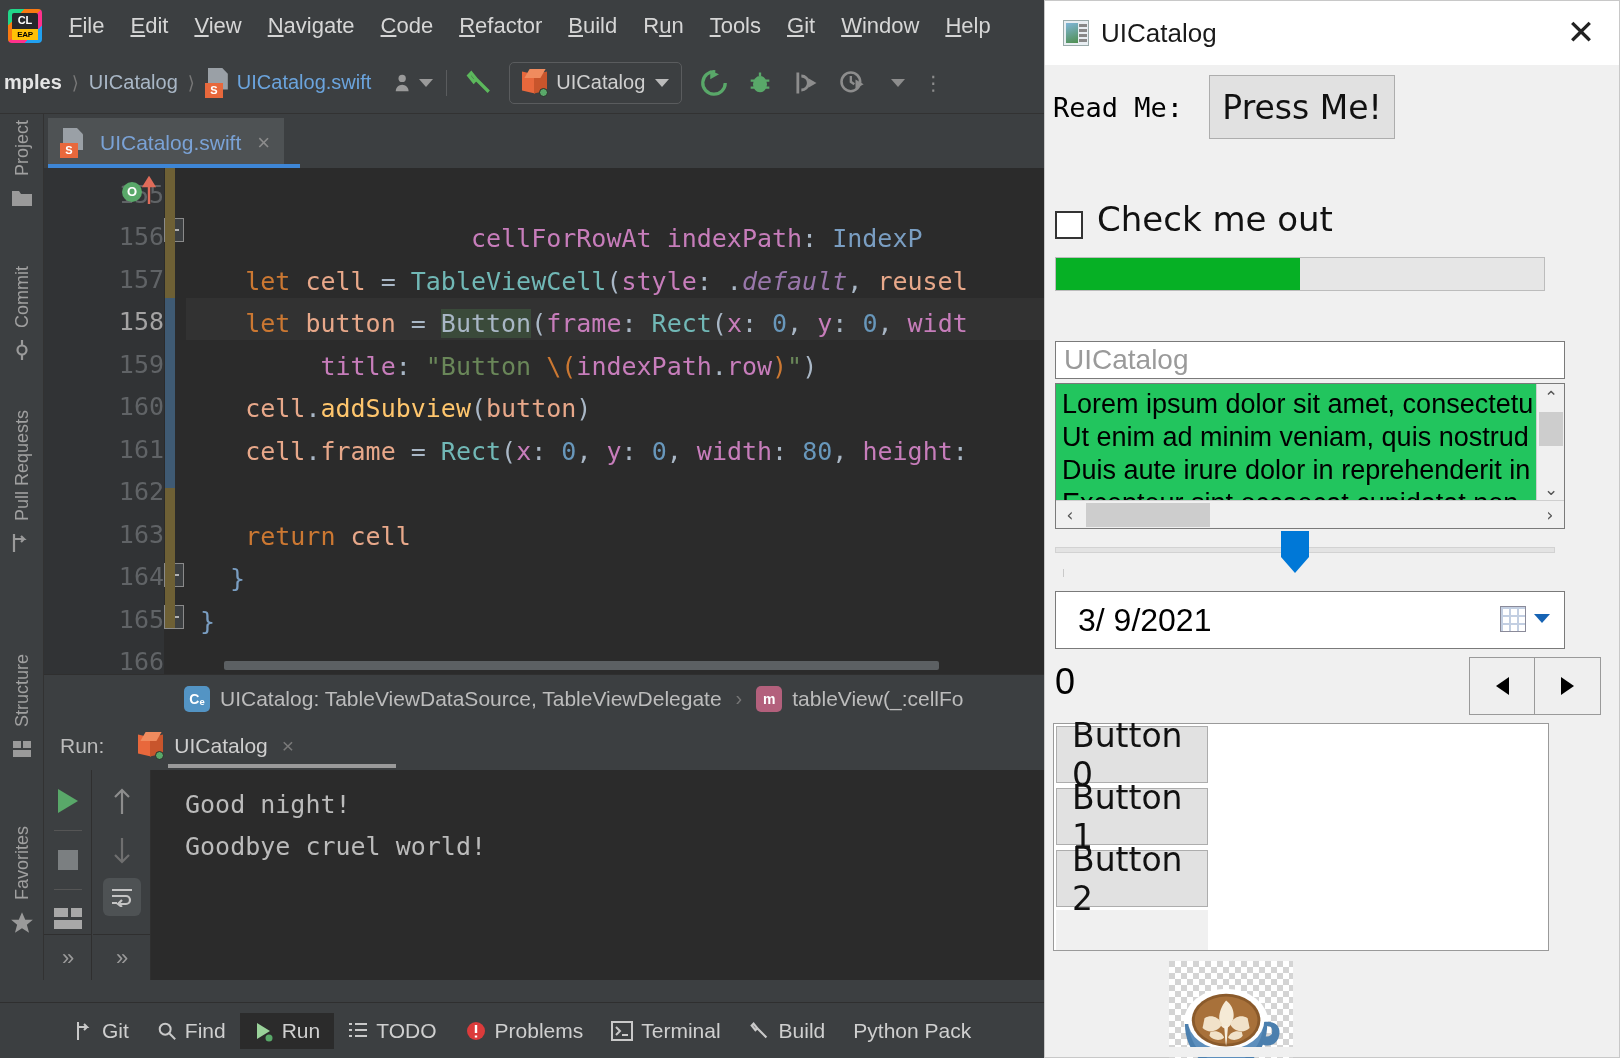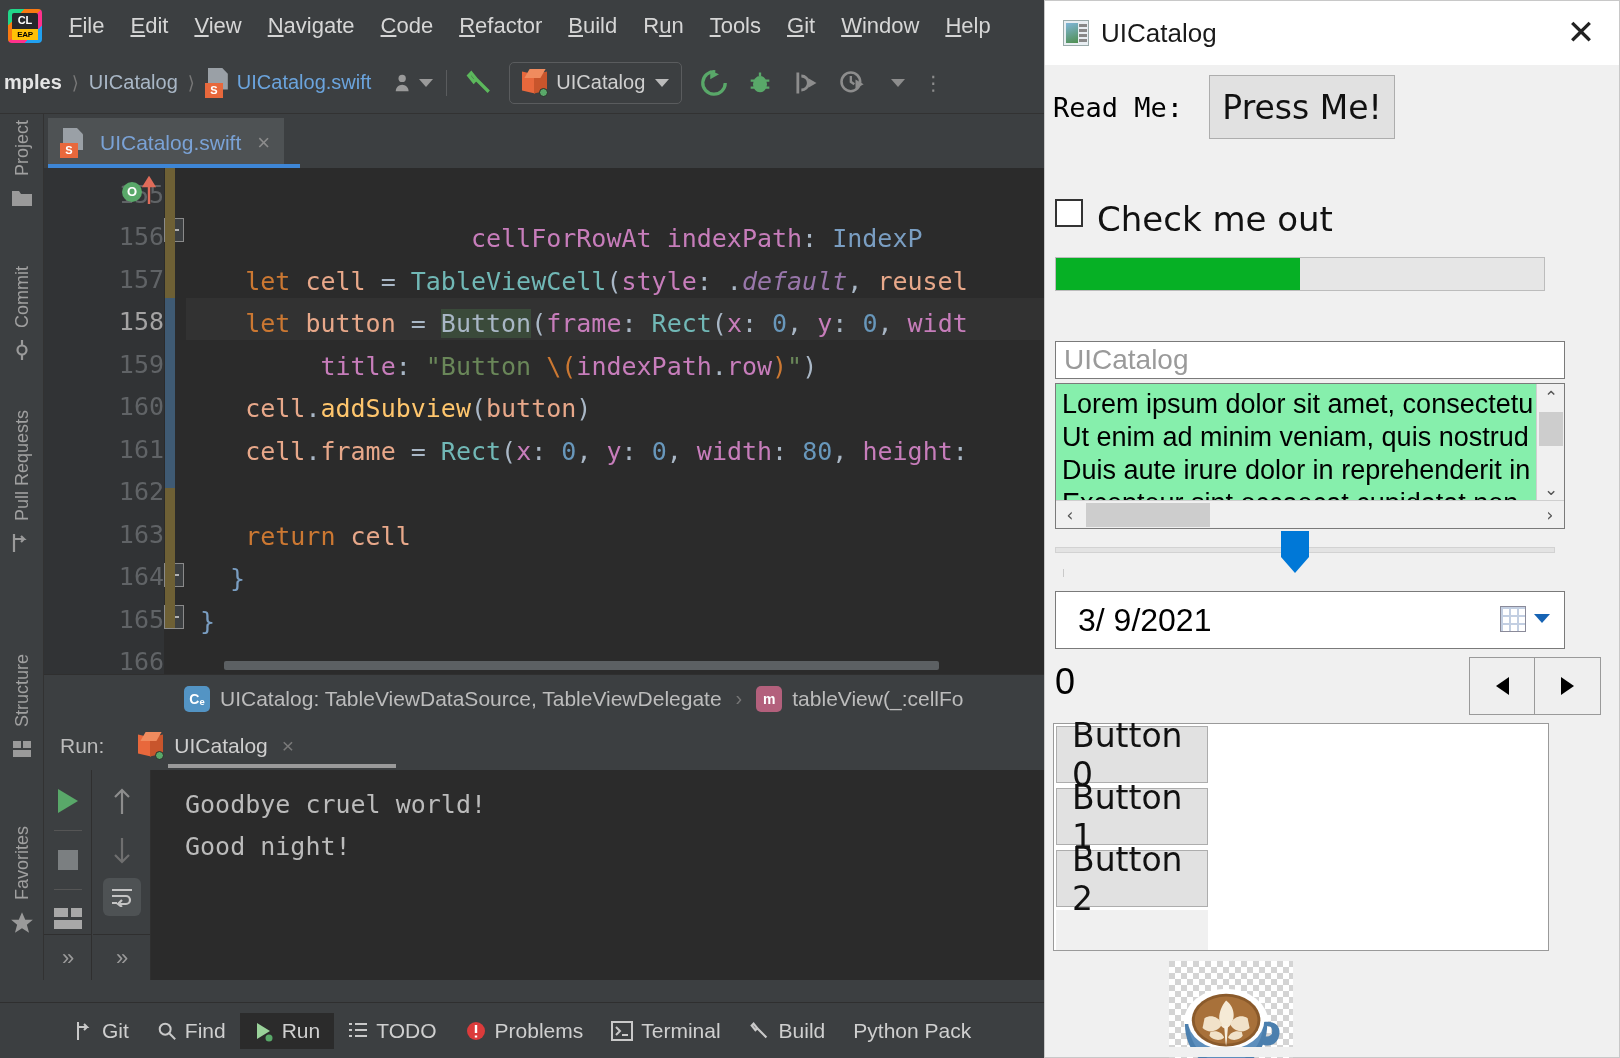--- a/index.html
+++ b/index.html
@@ -244,42 +244,42 @@
   .win-body { position:absolute; left:0; top:64px; right:0; bottom:0; background:#f0f0f0; }
 
   .row-readme { position:absolute; left:8px; top:10px; display:flex; align-items:center; }
   .readme-lbl { font-family:"DejaVu Sans Mono", monospace; font-size:27px; color:#000; }
   .press-btn {
     margin-left: 26px; width: 186px; height: 64px; background:#e1e1e1;
     border:1px solid #adadad; font-size:33px; color:#111;
     display:flex; align-items:center; justify-content:center;
     font-family:"DejaVu Sans", sans-serif;
   }
-  .row-check { position:absolute; left:10px; top:134px; display:flex; align-items:flex-start; }
+  .row-check { position:absolute; left:10px; top:134px; display:flex; align-items:flex-end; }
   .chkbox { width:28px; height:28px; border:2px solid #333; background:#fff; }
   .chk-lbl { font-size:34px; color:#111; margin-left:14px; font-family:"DejaVu Sans",sans-serif; }
 
   .progress {
     position:absolute; left:10px; top:192px; width:490px; height:34px;
     background:#e6e6e6; border:1px solid #bcbcbc;
   }
   .progress .bar { height:100%; background:#06b025; }
 
   .tf {
     position:absolute; left:10px; width:510px; height:38px; background:#fff;
     border:1px solid #7a7a7a; font-size:28px; color:#000;
     padding-left:8px; line-height:36px; overflow:hidden; white-space:nowrap;
     font-family:"Liberation Sans", sans-serif;
   }
   .tf.t1 { top:236px; }
   .tf.t2 { top:276px; color:#9a9a9a; }
 
   .listbox {
     position:absolute; left:10px; top:318px; width:510px; height:146px;
-    background:#86efac; border:1px solid #7a7a7a; overflow:hidden;
+    background:#22c55e; border:1px solid #7a7a7a; overflow:hidden;
   }
   .listbox .ln2 {
     font-size:27px; color:#000; line-height:33px; white-space:nowrap; padding-left:6px;
     font-family:"Liberation Sans", sans-serif;
   }
   .lb-vsb {
     position:absolute; right:0; top:0; width:28px; height:118px; background:#f0f0f0;
     border-left:1px solid #cfcfcf;
   }
   .lb-vsb .up,.lb-vsb .dn { position:absolute; left:0; width:28px; height:26px; text-align:center; font-size:17px; color:#555; line-height:26px;}
@@ -598,22 +598,22 @@
         </div>
         <div class="soft-wrap">
           <svg width="24" height="20" viewBox="0 0 24 20">
             <path d="M2 3h20M2 9h14a4 4 0 0 1 0 8h-6M2 16h5" stroke="#c4c4c4" stroke-width="2.2" fill="none"></path>
             <path d="M12 13 L8 17 L12 20" stroke="#c4c4c4" stroke-width="2.2" fill="none"></path>
           </svg>
         </div>
       </div>
 
       <div class="console">
+        <div>Good night!</div>
         <div>Goodbye cruel world!</div>
-        <div>Good night!</div>
       </div>
 
       <div style="position:absolute;left:0;bottom:0;width:48px;height:46px;display:flex;align-items:center;justify-content:center;color:#9a9a9a;font-size:22px;border-top:1px solid #2f2f2f">»</div>
       <div style="position:absolute;left:49px;bottom:0;width:58px;height:46px;display:flex;align-items:center;justify-content:center;color:#9a9a9a;font-size:22px;border-top:1px solid #2f2f2f">»</div>
     </div>
 
     <div class="statusbar">
       <div class="sb-item">
         <svg width="20" height="22" viewBox="0 0 20 22">
             <path d="M4 2v18M4 7h9l-3-3M13 7l-3 3" stroke="#c9c9c9" stroke-width="2" fill="none"></path>

